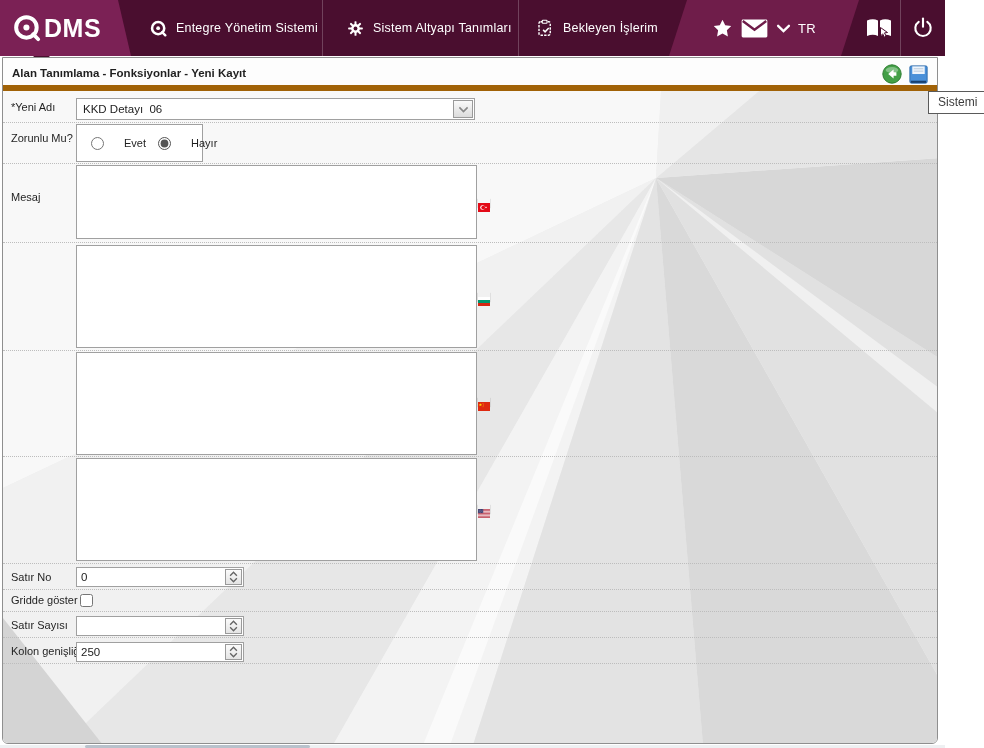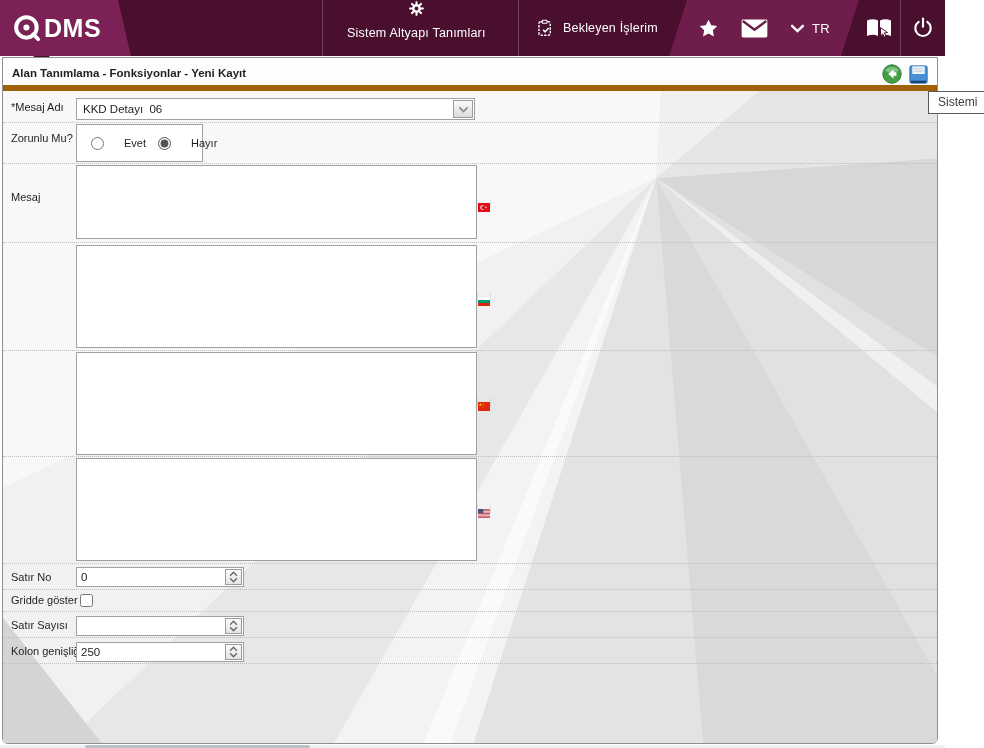--- a/index.html
+++ b/index.html
@@ -12,21 +12,21 @@
   .logo-sec { position:absolute; left:0; top:0; width:131px; height:56px; background:#7b2155;
               clip-path:polygon(0 0, 118px 0, 131px 100%, 0 100%);
               display:flex; align-items:center; }
   .logo-wrap { display:flex; align-items:center; gap:3px; padding-left:13px; }
   .logo-text { color:#fff; font-size:25px; font-weight:800; letter-spacing:.5px; }
   .nav-item { position:absolute; top:0; height:56px; display:flex; align-items:center; gap:9px; color:#fff; cursor:pointer; }
   .nav-label { font-size:12.5px; letter-spacing:.2px; white-space:nowrap; }
   .nav-sep { position:absolute; top:0; width:1px; height:56px; background:rgba(255,255,255,.22); }
   .mid-sec { position:absolute; left:669px; top:0; width:190px; height:56px; background:#6f1d4a;
              clip-path:polygon(18px 0, 100% 0, calc(100% - 18px) 100%, 0 100%);
-             display:flex; align-items:center; justify-content:center; gap:22px; }
+             display:flex; align-items:center; justify-content:center; gap:8px; }
   .icon-btn { display:flex; align-items:center; justify-content:center; cursor:pointer; }
   .lang-wrap { display:flex; align-items:center; gap:7px; cursor:pointer; }
   .lang-text { color:#fff; font-size:13px; letter-spacing:.3px; }
   .nav-right { position:absolute; top:0; height:56px; display:flex; align-items:center; justify-content:center; }
   .nav-tab { position:absolute; left:33px; top:56px; width:17px; height:4px; background:#4a0e2f;
              clip-path:polygon(0 0,100% 0,72% 100%,28% 100%); }
 
   
   .panel { position:absolute; left:2px; top:57px; width:936px; height:687px;
            border:1px solid #8f8f8f; border-radius:0 0 6px 6px; background:#efefef; overflow:hidden; }
@@ -85,23 +85,33 @@
           <svg width="28" height="28" viewBox="0 0 24 24">
               <circle cx="11.5" cy="11.5" r="8.8" fill="none" stroke="#fff" stroke-width="3.4"></circle>
               <circle cx="11.5" cy="11.5" r="2.6" fill="#fff"></circle>
               <line x1="17.3" y1="17.3" x2="21.6" y2="21.6" stroke="#fff" stroke-width="3.2" stroke-linecap="round"></line>
             </svg>
         </span>
         <span class="logo-text">DMS</span>
       </div>
     </div>
 
+    <div class="nav-item" style="left:150px;">
+      <span style="display:flex;">
+        <svg width="17" height="17" viewBox="0 0 24 24">
+            <circle cx="11.5" cy="11.5" r="8.6" fill="none" stroke="#fff" stroke-width="3.6"></circle>
+            <circle cx="11.5" cy="11.5" r="2.7" fill="#fff"></circle>
+            <line x1="17.2" y1="17.2" x2="21.6" y2="21.6" stroke="#fff" stroke-width="3.4" stroke-linecap="round"></line>
+          </svg>
+      </span>
+      <span class="nav-label">Entegre Yönetim Sistemi</span>
+    </div>
     <div class="nav-sep" style="left:322px;"></div>
 
-    <div class="nav-item" style="left:347px;flex-direction:column;">
+    <div class="nav-item" style="left:347px;">
       <span style="display:flex;">
         <svg width="17" height="17" viewBox="0 0 24 24">
           <g fill="#fff">
             <rect x="10.6" y="1.6" width="2.8" height="6" rx="1"></rect>
             <rect x="10.6" y="1.6" width="2.8" height="6" rx="1" transform="rotate(45 12 12)"></rect>
             <rect x="10.6" y="1.6" width="2.8" height="6" rx="1" transform="rotate(90 12 12)"></rect>
             <rect x="10.6" y="1.6" width="2.8" height="6" rx="1" transform="rotate(135 12 12)"></rect>
             <rect x="10.6" y="1.6" width="2.8" height="6" rx="1" transform="rotate(180 12 12)"></rect>
             <rect x="10.6" y="1.6" width="2.8" height="6" rx="1" transform="rotate(225 12 12)"></rect>
             <rect x="10.6" y="1.6" width="2.8" height="6" rx="1" transform="rotate(270 12 12)"></rect>
@@ -212,21 +222,21 @@
     <div class="dotted" style="top:105px;"></div>
     <div class="dotted" style="top:184px;"></div>
     <div class="dotted" style="top:292px;"></div>
     <div class="dotted" style="top:398px;"></div>
     <div class="dotted" style="top:505px;"></div>
     <div class="dotted" style="top:531px;"></div>
     <div class="dotted" style="top:553px;"></div>
     <div class="dotted" style="top:579px;"></div>
     <div class="dotted" style="top:605px;"></div>
 
-    <span class="form-label" style="top:43px;">*Mesaj Adı</span>
+    <span class="form-label" style="top:43px;">*Yeni Adı</span>
     <span class="form-label" style="top:74px;text-align:center;">Zorunlu Mu?</span>
     <span class="form-label" style="top:133px;">Mesaj</span>
     <span class="form-label" style="top:513px;">Satır No</span>
     <span class="form-label" style="top:536px;">Gridde göster</span>
     <span class="form-label" style="top:561px;">Satır Sayısı</span>
     <span class="form-label" style="top:587px;">Kolon genişliği</span>
 
     <div class="select">
       <span class="select-text">KKD Detayı  06</span>
       <span class="select-btn">

